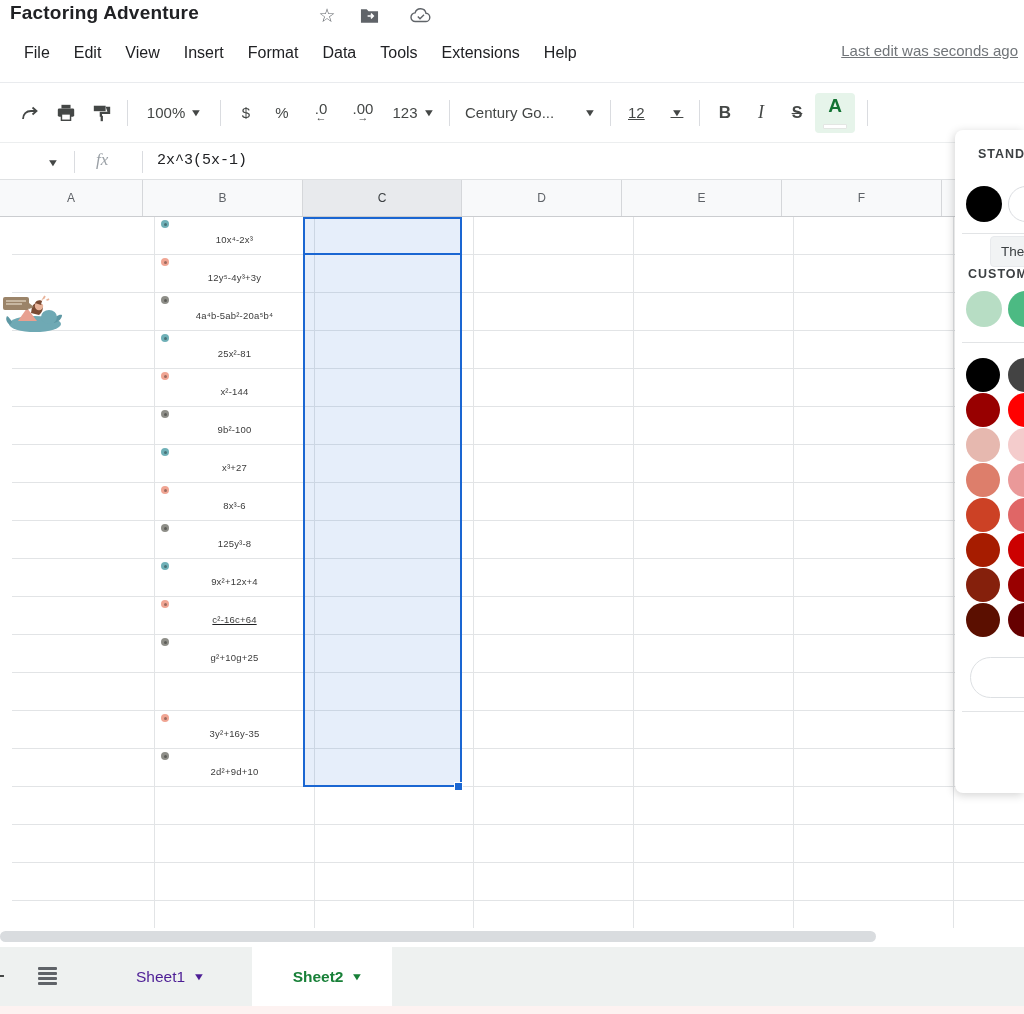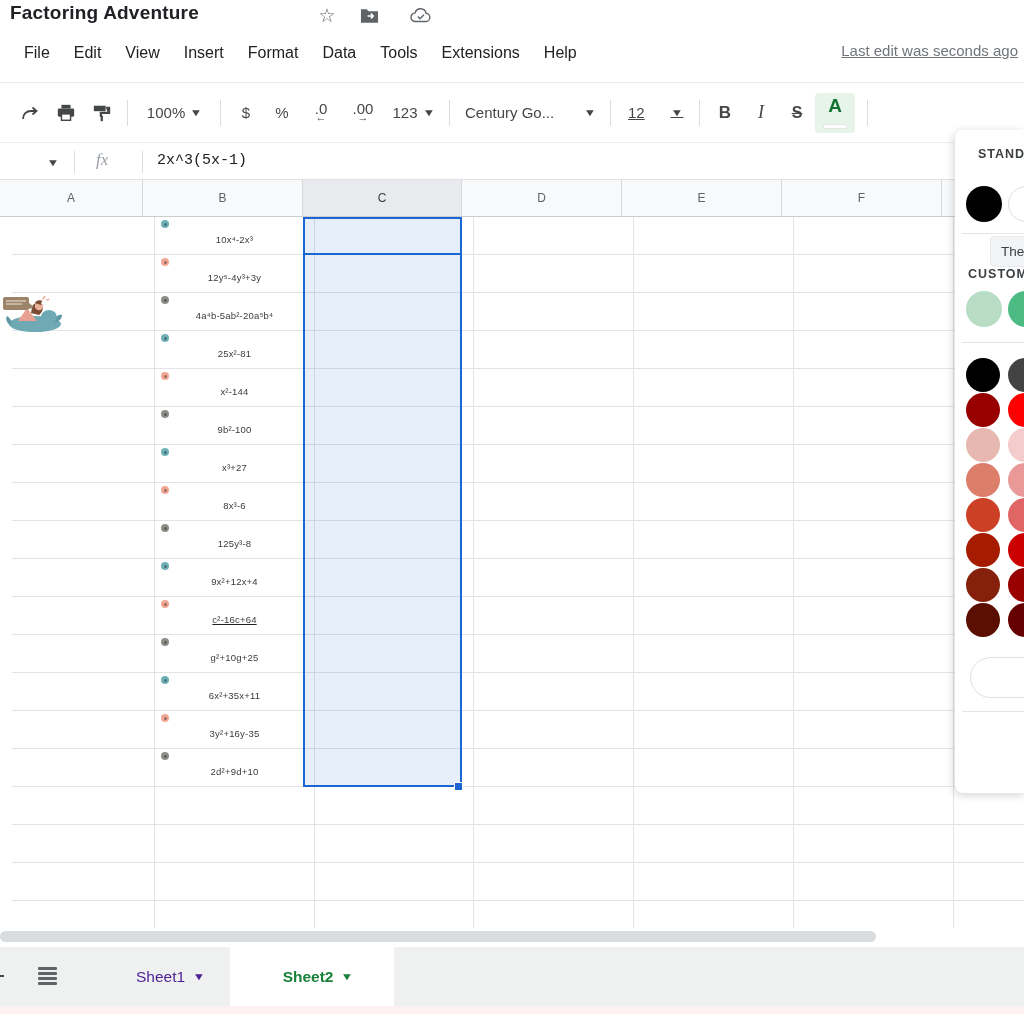--- a/index.html
+++ b/index.html
@@ -66,21 +66,21 @@
 
   
   #hscroll-strip { position:absolute; left:0; top:928px; width:1024px; height:19px; background:#fff; }
   #hscroll-thumb { position:absolute; left:0; top:3px; width:876px; height:11px; background:#d9dcdf; border-radius:6px 6px 6px 6px; }
   #sheetbar { position:absolute; left:0; top:947px; width:1024px; height:59px; background:#eef1f0; }
   #add-sheet { position:absolute; left:-11px; top:13px; font-size:28px; color:#444746; font-weight:400; }
   #all-sheets { position:absolute; left:38px; top:20px; width:19px; }
   #all-sheets div { height:3px; background:#5f6368; margin-bottom:2px; border-radius:1px; }
   .sheet-tab { position:absolute; top:0; height:59px; display:flex; align-items:center; justify-content:center; gap:9px; font-size:15.5px; }
   #tab-sheet1 { left:100px; width:140px; color:#4c1d95; font-weight:500; }
-  #tab-sheet2 { left:230px; width:164px; background:#fff; color:#188038; font-weight:700;padding-left:11px; }
+  #tab-sheet2 { left:252px; width:140px; background:#fff; color:#188038; font-weight:700;padding-left:11px; }
   .sheet-caret { font-size:10px; transform:scaleX(1.3); }
   #bottom-strip { position:absolute; left:0; top:1006px; width:1024px; height:8px; background:#fdf2f1; }
 
   
   #color-panel { position:absolute; left:955px; top:130px; width:69px; height:663px; background:#fff;
     border-radius:8px 0 0 8px; box-shadow:-1px 2px 10px rgba(0,0,0,.18); overflow:hidden; z-index:20; }
   .cp-label { position:absolute; font-size:12.5px; font-weight:700; color:#3c4043; letter-spacing:1px; white-space:nowrap; }
   .cp-circle { position:absolute; width:36px; height:36px; border-radius:50%; }
   .cp-divider { position:absolute; left:7px; width:80px; height:1px; background:#e2e4e6; }
   #cp-tooltip { position:absolute; left:35px; top:106px; width:70px; height:31px; background:#f1f3f4; border:1px solid #e8eaed;
@@ -263,24 +263,20 @@
           <span class="dot" style="background: rgb(111, 176, 183);"></span>
           <span class="expr">9x²+12x+4</span>
         </div>
         <div class="b-cell" style="top: 380px; text-decoration: underline;">
           <span class="dot" style="background: rgb(240, 165, 147);"></span>
           <span class="expr">c²-16c+64</span>
         </div>
         <div class="b-cell" style="top: 418px;">
           <span class="dot" style="background: rgb(142, 142, 136);"></span>
           <span class="expr">g²+10g+25</span>
-        </div>
-        <div class="b-cell" style="top: 456px;">
-          <span class="dot" style="background: rgb(111, 176, 183);"></span>
-          <span class="expr">6x²+35x+11</span>
         </div>
         <div class="b-cell" style="top: 494px;">
           <span class="dot" style="background: rgb(240, 165, 147);"></span>
           <span class="expr">3y²+16y-35</span>
         </div>
         <div class="b-cell" style="top: 532px;">
           <span class="dot" style="background: rgb(142, 142, 136);"></span>
           <span class="expr">2d²+9d+10</span>
         </div>
       </div>

